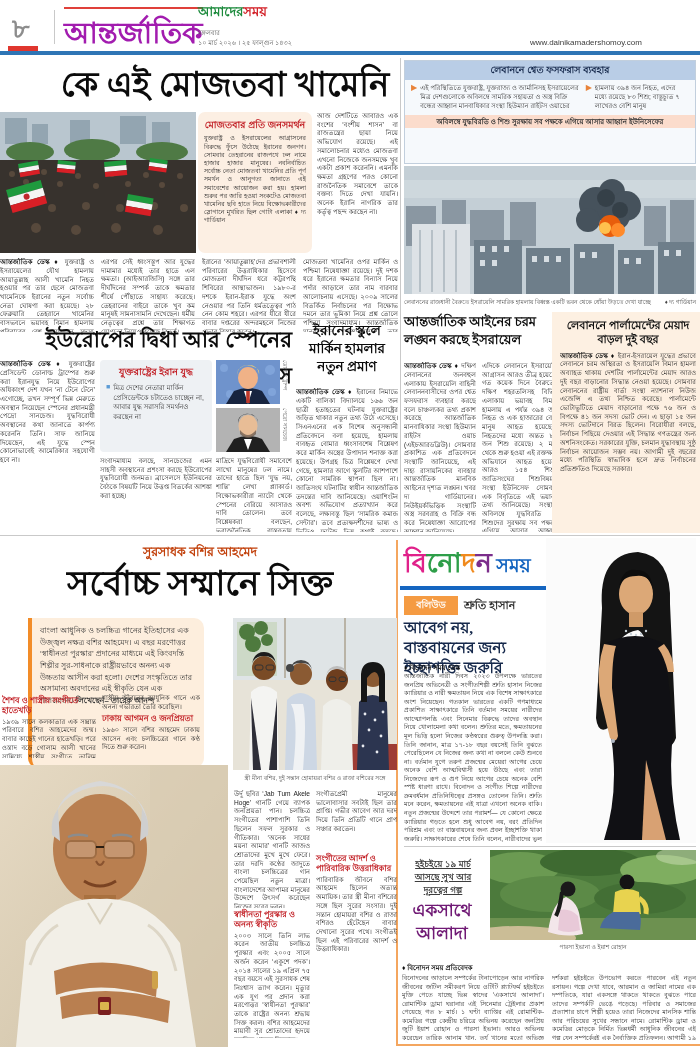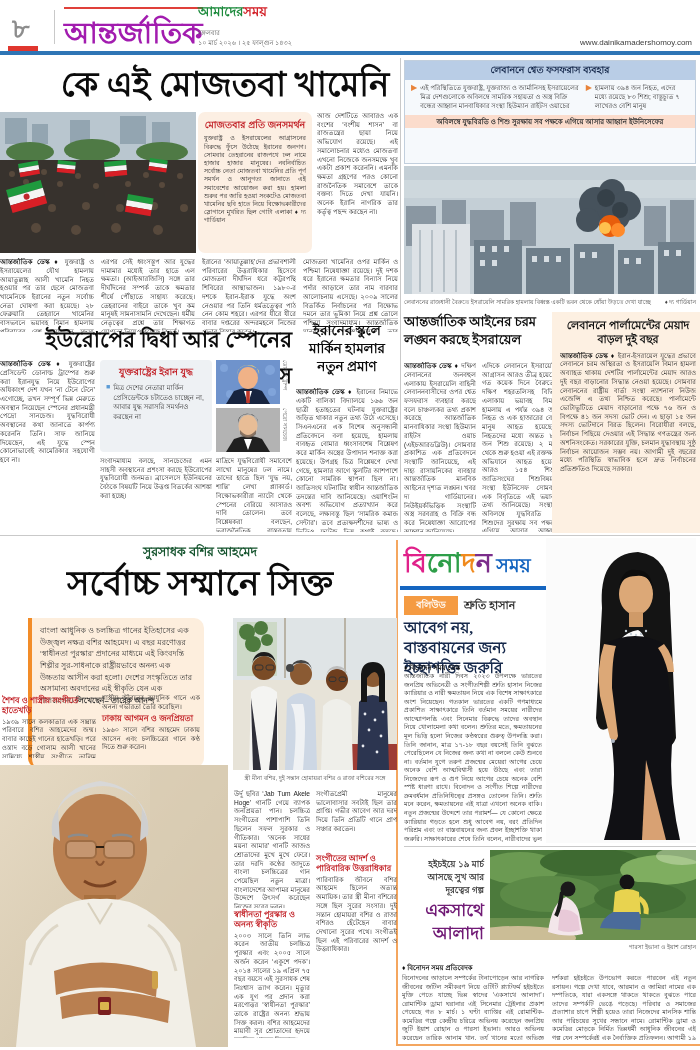--- a/index.html
+++ b/index.html
@@ -6,21 +6,21 @@
   body{width:700px;height:1050px;position:relative;overflow:hidden;
        font-family:"Liberation Sans", sans-serif;color:#1c1c1c;}
   .abs{position:absolute;box-sizing:border-box;}
   .serif{font-family:"Liberation Serif", serif;}
   .just{text-align:justify;}
   .small{font-size:6.6px;line-height:1.32;color:#222;overflow:hidden;}
   .byline{font-weight:bold;font-size:6.8px;color:#111;}
   .headline{font-family:"Liberation Serif", serif;font-weight:bold;color:#0b0b0b;}
   .red-sub{color:#c22026;font-weight:bold;font-size:8.2px;line-height:1.2;margin:2px 0;}
   .center{text-align:center;}
-  .right{text-align:right;}
+  .right{text-align:center;}
   .vrule{background:#c9c9c9;width:1px;}
   .hrule{background:#c9c9c9;height:1px;}
   
   .pageno{font-size:27px;color:#8d8d8d;font-weight:bold;}
   .section-title{font-size:29px;font-weight:bold;color:#a21caf;border-top:2px solid #e0403a;padding-top:1px;}
   .logo-line{font-size:13px;font-weight:bold;letter-spacing:0;}
   .logo-green{color:#1c8a3c;} .logo-red{color:#d21f26;}
   .hdr-small{font-size:6.5px;color:#555;}
   .website{font-size:8px;color:#3c3c3c;}
   .blue-bar{background:#2e75b5;height:4px;}
@@ -37,21 +37,21 @@
   .cream-box{background:#fdf0e2;padding:7px 8px;}
   .cream-head{font-weight:bold;font-size:11px;text-align:center;line-height:1.25;color:#101010;font-family:"Liberation Serif",serif;}
   .gray-box{background:#eef1f4;border-radius:4px;padding:5px 6px;}
   .gray-box-title{color:#c22026;font-weight:bold;font-size:9.5px;text-align:center;margin-bottom:3px;}
   .sq{color:#5b9bd5;font-size:7px;line-height:1;}
   .caption{font-size:5.9px;color:#444;}
   .vcap{writing-mode:vertical-rl;font-size:5.4px;color:#555;line-height:1;}
   
   .orange-v{background:#f4a65f;width:2px;}
   .orange-h{background:#f4a65f;height:2px;}
-  .kicker-red{color:#14532d;font-weight:bold;font-size:12.5px;}
+  .kicker-red{color:#c2410c;font-weight:bold;font-size:12.5px;}
   .intro-box{background:#fdeedd;border-left:4px solid #f28c28;border-radius:0 10px 10px 10px;padding:7px 8px;font-size:7.8px;line-height:1.5;color:#333;}
   .intro-box:after{content:"";position:absolute;left:4px;bottom:-8px;border:5px solid transparent;border-top-color:#fdeedd;border-left-color:#fdeedd;}
   .author{font-weight:bold;}
   .logo-binodon{font-weight:bold;font-size:27px;font-family:"Liberation Serif",serif;}
   .lb0{color:#e0218a;} .lb1{color:#2e9e49;} .lb2{color:#f08a1d;} .lb3{color:#7b2d8b;}
   .logo-somoy{color:#1565c0;font-size:19px;font-weight:bold;}
   .blue-dbl{border-top:3px solid #1565c0;border-bottom:1px solid #1565c0;height:2px;}
   .tag{background:#f59b42;color:#fff;font-weight:bold;font-size:9.5px;text-align:center;padding:2px 0;}
   .star-name{font-weight:bold;font-size:11px;color:#2b2b2b;}
   .ent-head{font-weight:bold;font-size:15.5px;line-height:1.3;color:#15284b;font-family:"Liberation Serif",serif;}
@@ -450,21 +450,21 @@
 </div>
 
 <div class="abs tag" style="left:404px;top:596px;width:54px;">বলিউড</div>
 <div class="abs star-name" style="left:464px;top:597px;">শ্রুতি হাসান</div>
 <div class="abs ent-head" style="left:404px;top:618px;width:140px;">আবেগ নয়, বাস্তবায়নের জন্য ইচ্ছাশক্তি জরুরি</div>
 <div class="abs ent-byline" style="left:404px;top:662px;">♦ বিনোদন সময় ডেস্ক</div>
 <div class="abs xsmall just" style="left:404px;top:672px;width:138px;height:170px;">আন্তর্জাতিক নারী দিবস ২০২৩ উপলক্ষে ভারতের জনপ্রিয় অভিনেত্রী ও সংগীতশিল্পী শ্রুতি হাসান নিজের ক্যারিয়ার ও নারী ক্ষমতায়ন নিয়ে এক বিশেষ সাক্ষাৎকারে অংশ নিয়েছেন। গতকাল ভারতের একটি গণমাধ্যমে প্রকাশিত সাক্ষাৎকারে তিনি বর্তমান সময়ের নারীদের আত্মোপলব্ধি এবং সিনেমার বিরুদ্ধে তাদের অবস্থান নিয়ে খোলামেলা কথা বলেন। শ্রুতির মতে, ক্ষমতায়নের মূল ভিত্তি হলো নিজের কণ্ঠস্বরের গুরুত্ব উপলব্ধি করা। তিনি জানান, মাত্র ১৭-১৮ বছর বয়সেই তিনি বুঝতে পেরেছিলেন যে নিজের জন্য কথা না বললে কেউ শুনবে না। বর্তমান যুগে তরুণ প্রজন্মের মেয়েরা আগের চেয়ে অনেক বেশি আত্মবিশ্বাসী হয়ে উঠছে এবং তারা নিজেদের রূপ ও গুণ নিয়ে আগের চেয়ে অনেক বেশি স্পষ্ট ধারণা রাখে। বিনোদন ও সংগীত শিল্পে নারীদের ক্রমবর্ধমান প্রতিনিধিত্বের প্রসঙ্গও তোলেন তিনি। শ্রুতি মনে করেন, ক্ষমতায়নের এই যাত্রা এখনো অনেক বাকি। নতুন প্রজন্মের উদ্দেশে তার পরামর্শ— যে কোনো ক্ষেত্রে ক্যারিয়ার গড়তে হলে শুধু আবেগ নয়, বরং প্রতিদিন পরিশ্রম এবং তা বাস্তবায়নের জন্য প্রবল ইচ্ছাশক্তি থাকা জরুরি। সাক্ষাৎকারের শেষে তিনি বলেন, নারীবাদের ভুল ব্যাখ্যা অনেক সময় মূল লক্ষ্যকে আড়াল করে দেয়। তাই এর সঠিক ইতিহাস জানা এবং বর্তমান অধিকারগুলোর প্রতি সচেতন থেকে সামনে এগিয়ে যাওয়াই এখনকার সময়ের দাবি।</div>
 
 <div class="abs hrule" style="left:404px;top:846px;width:292px;"></div>
 
-<div class="abs kicker-dark right" style="left:402px;top:858px;width:82px;">হইচইয়ে ১৯ মার্চ আসছে সুখ আর দূরত্বের গল্প</div>
+<div class="abs kicker-dark right" style="left:402px;top:858px;width:82px;text-decoration:underline;">হইচইয়ে ১৯ মার্চ আসছে সুখ আর দূরত্বের গল্প</div>
 <div class="abs h2-right right" style="left:400px;top:900px;width:84px;">একসাথে আলাদা</div>
 
 <div class="abs" style="left:490px;top:850px;width:206px;height:90px;">
 <svg viewBox="0 0 206 90" width="206" height="90" preserveAspectRatio="none">
 <rect width="206" height="90" fill="#4c7a3c"></rect>
 <ellipse cx="30" cy="18" rx="40" ry="16" fill="#6b9a52"></ellipse>
 <ellipse cx="100" cy="12" rx="50" ry="14" fill="#3e6a31"></ellipse>
 <ellipse cx="172" cy="20" rx="42" ry="15" fill="#7fae60"></ellipse>
 <ellipse cx="60" cy="44" rx="50" ry="18" fill="#5c8a47"></ellipse>
 <ellipse cx="150" cy="48" rx="46" ry="16" fill="#436f35"></ellipse>

